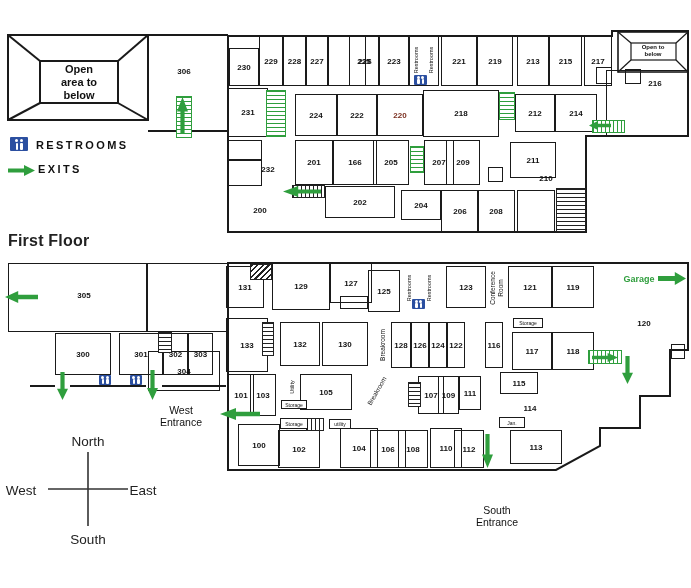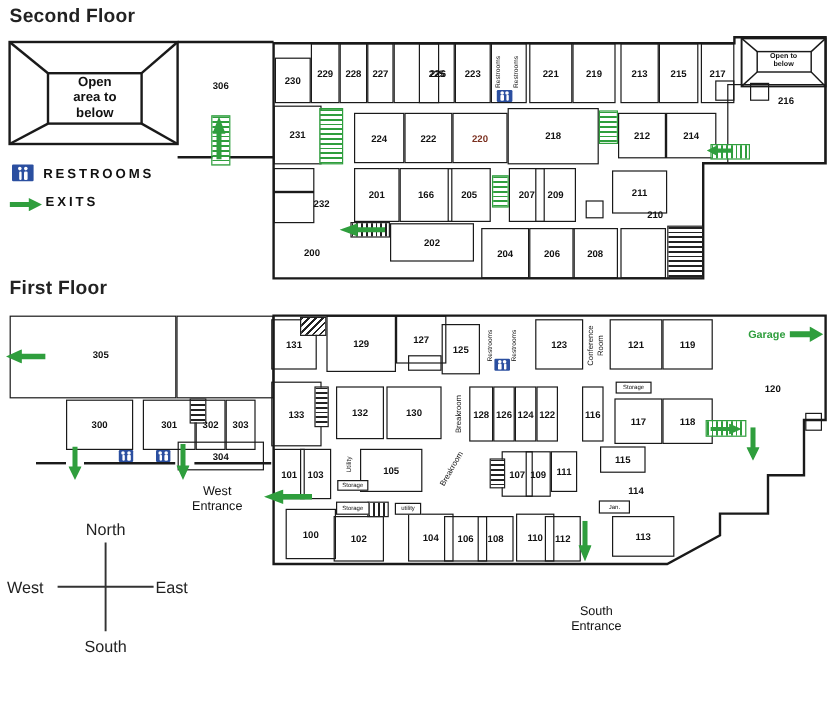--- a/index.html
+++ b/index.html
@@ -21,21 +21,20 @@
   .title{font-size:16px;font-weight:600;color:#222;letter-spacing:.2px;}
   .legend-label{font-weight:bold;font-size:11px;letter-spacing:2.4px;color:#111;}
   .compass-label{font-size:13.5px;color:#222;transform:translate(-50%,-50%);}
   svg{display:block;}
 </style>
 </head>
 <body>
 
 <div id="plan">
 
-  <div class="abs title" style="left:8px;top:5px;">Second Floor</div>
   <div class="abs title" style="left:8px;top:232px;">First Floor</div>
 
   <svg class="abs" style="left:0;top:0;" width="691" height="588">
     <g fill="none" stroke="#1a1a1a" stroke-width="2">
 
       <path d="M228,36 H612 V31 H688 V136 H586 V232 H228 Z"></path>
       <line x1="148" y1="35" x2="228" y2="35"></line>
       <line x1="148" y1="131" x2="228" y2="131"></line>
 
       <rect x="8" y="35" width="140" height="85"></rect>
@@ -106,21 +105,21 @@
       <div class="abs room" style="left: 423px; top: 90px; width: 76px; height: 47px;">218</div>
       <div class="abs room" style="left: 515px; top: 94px; width: 40px; height: 38px;">212</div>
       <div class="abs room" style="left: 555px; top: 94px; width: 42px; height: 38px;">214</div>
       <div class="abs room" style="left: 295px; top: 140px; width: 38px; height: 45px;">201</div>
       <div class="abs room" style="left: 333px; top: 140px; width: 44px; height: 45px;">166</div>
       <div class="abs room" style="left: 373px; top: 140px; width: 36px; height: 45px;">205</div>
       <div class="abs room" style="left: 424px; top: 140px; width: 30px; height: 45px;">207</div>
       <div class="abs room" style="left: 446px; top: 140px; width: 34px; height: 45px;">209</div>
       <div class="abs room" style="left: 510px; top: 142px; width: 46px; height: 36px;">211</div>
       <div class="abs room" style="left: 325px; top: 186px; width: 70px; height: 32px;">202</div>
-      <div class="abs room" style="left: 401px; top: 190px; width: 40px; height: 42px;">204</div>
+      <div class="abs room" style="left: 401px; top: 190px; width: 40px; height: 30px;">204</div>
       <div class="abs room" style="left: 441px; top: 190px; width: 38px; height: 42px;">206</div>
       <div class="abs room" style="left: 477px; top: 190px; width: 38px; height: 42px;">208</div>
       <div class="abs stairs" style="left: 176px; top: 96px; width: 16px; height: 42px; border: 1.4px solid rgb(47, 158, 61); background: repeating-linear-gradient(rgb(47, 158, 61) 0px, rgb(47, 158, 61) 1.5px, rgb(255, 255, 255) 1.5px, rgb(255, 255, 255) 4px);"></div>
       <div class="abs stairs" style="left: 266px; top: 90px; width: 20px; height: 47px; border: 1.4px solid rgb(47, 158, 61); background: repeating-linear-gradient(rgb(47, 158, 61) 0px, rgb(47, 158, 61) 1.5px, rgb(255, 255, 255) 1.5px, rgb(255, 255, 255) 4px);"></div>
       <div class="abs stairs" style="left: 410px; top: 146px; width: 14px; height: 27px; border: 1.4px solid rgb(47, 158, 61); background: repeating-linear-gradient(rgb(47, 158, 61) 0px, rgb(47, 158, 61) 1.5px, rgb(255, 255, 255) 1.5px, rgb(255, 255, 255) 4px);"></div>
       <div class="abs stairs" style="left: 499px; top: 92px; width: 16px; height: 28px; border: 1.4px solid rgb(47, 158, 61); background: repeating-linear-gradient(rgb(47, 158, 61) 0px, rgb(47, 158, 61) 1.5px, rgb(255, 255, 255) 1.5px, rgb(255, 255, 255) 4px);"></div>
       <div class="abs stairs" style="left: 292px; top: 185px; width: 33px; height: 13px; border: 1.4px solid rgb(34, 34, 34); background: repeating-linear-gradient(90deg, rgb(34, 34, 34) 0px, rgb(34, 34, 34) 1.5px, rgb(255, 255, 255) 1.5px, rgb(255, 255, 255) 4px);"></div>
       <div class="abs stairs" style="left: 592px; top: 120px; width: 33px; height: 13px; border: 1.4px solid rgb(47, 158, 61); background: repeating-linear-gradient(90deg, rgb(47, 158, 61) 0px, rgb(47, 158, 61) 1.5px, rgb(255, 255, 255) 1.5px, rgb(255, 255, 255) 4px);"></div>
       <div class="abs stairs" style="left: 556px; top: 188px; width: 30px; height: 44px; border: 1.4px solid rgb(34, 34, 34); background: repeating-linear-gradient(rgb(34, 34, 34) 0px, rgb(34, 34, 34) 1.5px, rgb(255, 255, 255) 1.5px, rgb(255, 255, 255) 4px);"></div>
       <div class="abs rricon" style="left: 414px; top: 75px; width: 13px; height: 10px;">
@@ -156,21 +155,21 @@
     </div>
     <div>
       <div class="abs prect" style="left: 8px; top: 263px; width: 139px; height: 69px;"></div>
       <div class="abs prect" style="left: 147px; top: 263px; width: 81px; height: 69px;"></div>
       <div class="abs prect" style="left: 340px; top: 296px; width: 28px; height: 13px;"></div>
       <div class="abs prect" style="left: 671px; top: 344px; width: 14px; height: 15px;"></div>
       <div class="abs room" style="left: 55px; top: 333px; width: 56px; height: 42px;">300</div>
       <div class="abs room" style="left: 119px; top: 333px; width: 44px; height: 42px;">301</div>
       <div class="abs room" style="left: 163px; top: 333px; width: 25px; height: 42px;">302</div>
       <div class="abs room" style="left: 188px; top: 333px; width: 25px; height: 42px;">303</div>
-      <div class="abs room" style="left: 148px; top: 368px; width: 72px; height: 24px;">304</div>
+      <div class="abs room" style="left: 148px; top: 351px; width: 72px; height: 40px;">304</div>
       <div class="abs room" style="left: 226px; top: 266px; width: 38px; height: 42px;">131</div>
       <div class="abs room" style="left: 272px; top: 263px; width: 58px; height: 47px;">129</div>
       <div class="abs room" style="left: 330px; top: 263px; width: 42px; height: 40px;">127</div>
       <div class="abs room" style="left: 368px; top: 270px; width: 32px; height: 42px;">125</div>
       <div class="abs room" style="left: 446px; top: 266px; width: 40px; height: 42px;">123</div>
       <div class="abs room" style="left: 508px; top: 266px; width: 44px; height: 42px;">121</div>
       <div class="abs room" style="left: 552px; top: 266px; width: 42px; height: 42px;">119</div>
       <div class="abs room" style="left: 226px; top: 318px; width: 42px; height: 54px;">133</div>
       <div class="abs room" style="left: 280px; top: 322px; width: 40px; height: 44px;">132</div>
       <div class="abs room" style="left: 322px; top: 322px; width: 46px; height: 44px;">130</div>

